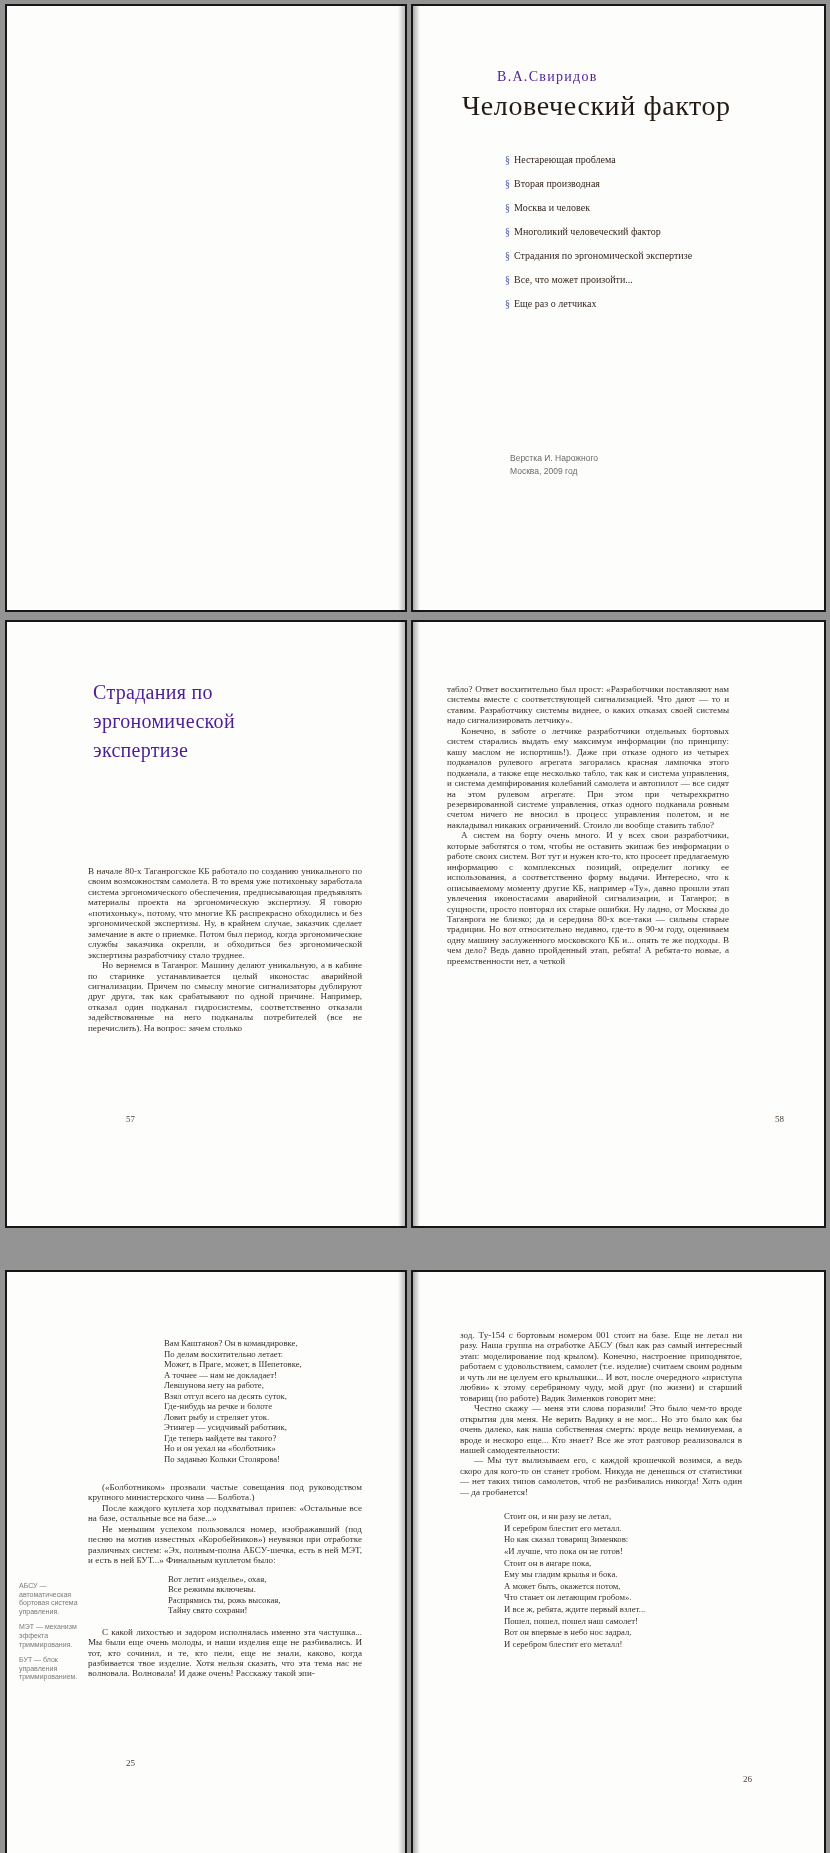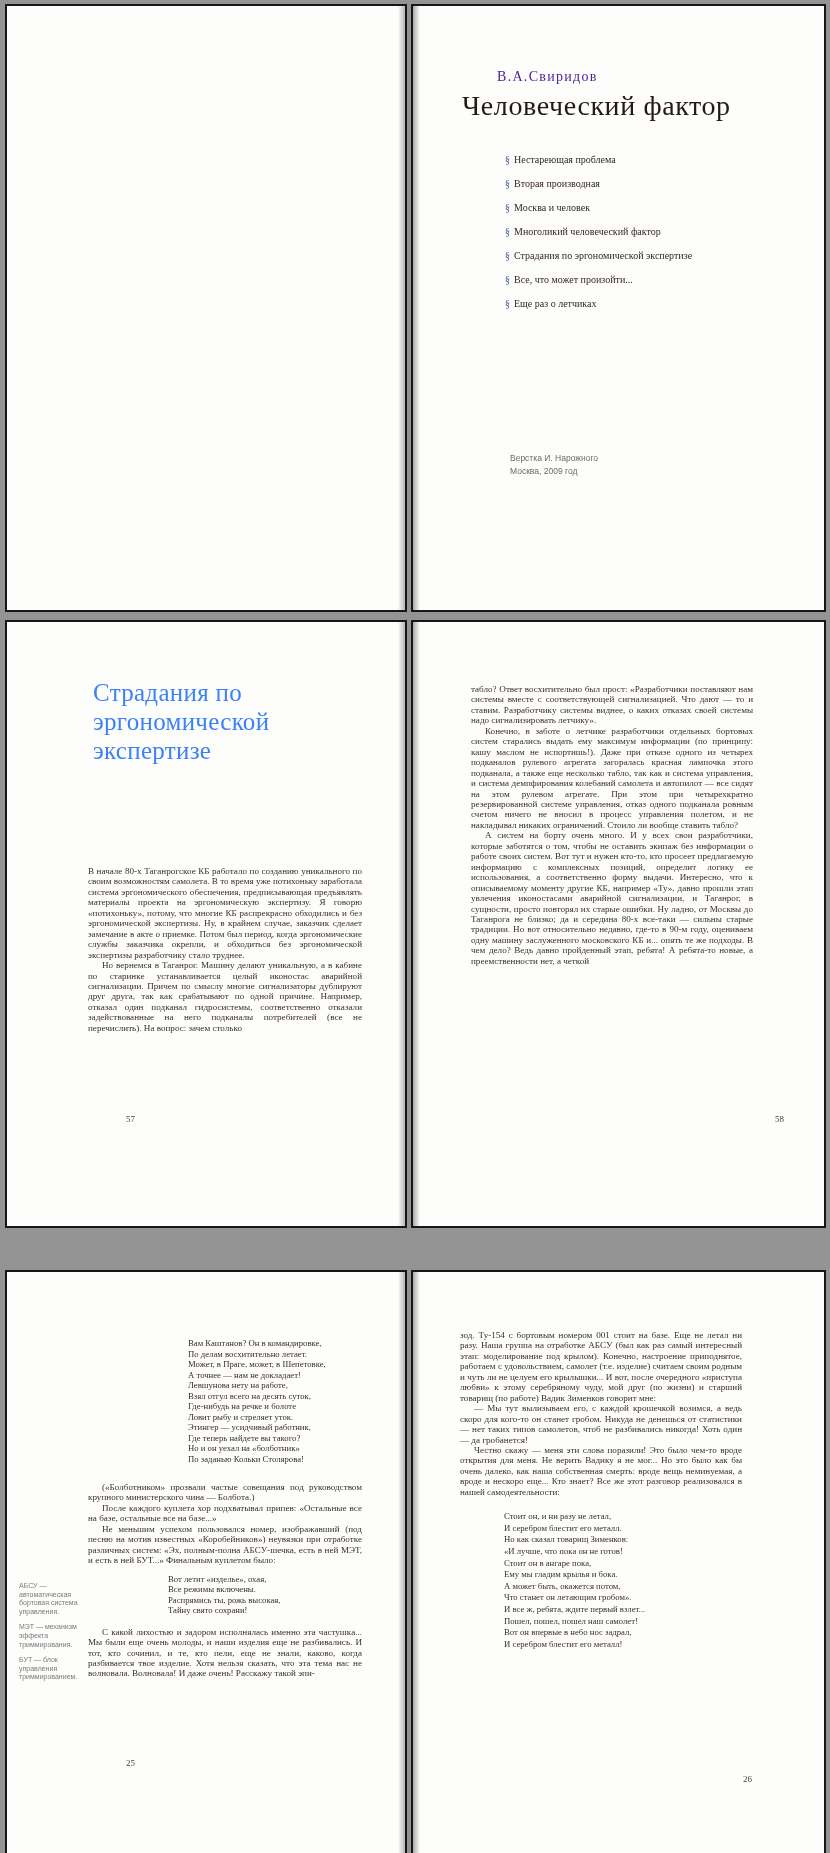--- a/index.html
+++ b/index.html
@@ -55,33 +55,33 @@
     text-align:justify;text-indent:14px;hyphens:auto;
   }
   .textcol p.noindent{text-indent:0;}
   .pagenum{position:absolute;font-size:9px;color:#4a3e34;padding-left:24px;}
   .verse{font-size:8.7px;line-height:10.5px;color:#3a2e26;}
   .verse div{white-space:nowrap;}
 
   
   .chapter-title{
     position:absolute;left:86px;top:56px;margin:0;
-    font-size:25px;line-height:29px;font-weight:normal;
-    letter-spacing:0.3px;color:#3b82f6;
+    font-size:20px;line-height:29px;font-weight:normal;
+    letter-spacing:0.3px;color:#4c1d95;
   }
   #page57 .textcol{left:81px;top:244px;width:274px;}
   #page57 .pagenum{left:95px;top:492px;}
 
   
-  #page58 .textcol{left:58px;top:62px;width:282px;}
+  #page58 .textcol{left:34px;top:62px;width:282px;}
   #page58 .pagenum{left:55px;width:292px;text-align:right;top:492px;}
 
   
   #page25 .textcol{left:81px;top:66px;width:274px;}
-  #page25 .verse-1{margin-left:100px;}
+  #page25 .verse-1{margin-left:76px;}
   #page25 .after-verse{margin-top:18px;}
   #page25 .verse-2{margin:8px 0 11px 80px;}
   #page25 .pagenum{left:95px;top:486px;}
   .margin-notes{
     position:absolute;left:12px;top:310px;width:60px;
     font-family:"Liberation Sans", sans-serif;
     font-size:7px;line-height:8.6px;color:#7a7a7a;
   }
   .margin-notes p{margin:0 0 7px 0;}
 
@@ -168,22 +168,22 @@
       <p>АБСУ — автоматическая бортовая система управления.</p>
       <p>МЭТ — механизм эффекта триммирования.</p>
       <p>БУТ — блок управления триммированием.</p>
     </div>
     <div class="pagenum">25</div>
   </section>
 
   <section class="page col-right row-3" id="page26">
     <div class="textcol">
       <p class="noindent">зод. Ту-154 с бортовым номером 001 стоит на базе. Еще не летал ни разу. Наша группа на отработке АБСУ (был как раз самый интересный этап: моделирование под крылом). Конечно, настроение приподнятое, работаем с удовольствием, самолет (т.е. изделие) считаем своим родным и чуть ли не целуем его крылышки... И вот, после очередного «приступа любви» к этому серебряному чуду, мой друг (по жизни) и старший товарищ (по работе) Вадик Зименков говорит мне:</p>
+      <p>Честно скажу — меня эти слова поразили! Это было чем-то вроде открытия для меня. Не верить Вадику я не мог... Но это было как бы очень далеко, как наша собственная смерть: вроде вещь неминуемая, а вроде и нескоро еще... Кто знает? Все же этот разговор реализовался в нашей самодеятельности:</p>
       <p>— Мы тут вылизываем его, с каждой крошечкой возимся, а ведь скоро для кого-то он станет гробом. Никуда не денешься от статистики — нет таких типов самолетов, чтоб не разбивались никогда! Хоть один — да гробанется!</p>
-      <p>Честно скажу — меня эти слова поразили! Это было чем-то вроде открытия для меня. Не верить Вадику я не мог... Но это было как бы очень далеко, как наша собственная смерть: вроде вещь неминуемая, а вроде и нескоро еще... Кто знает? Все же этот разговор реализовался в нашей самодеятельности:</p>
       <div class="verse">
         <div>Стоит он, и ни разу не летал,</div>
         <div>И серебром блестит его металл.</div>
         <div>Но как сказал товарищ Зименков:</div>
         <div>«И лучше, что пока он не готов!</div>
         <div>Стоит он в ангаре пока,</div>
         <div>Ему мы гладим крылья и бока.</div>
         <div>А может быть, окажется потом,</div>
         <div>Что станет он летающим гробом».</div>
         <div>И все ж, ребята, ждите первый взлет...</div>

